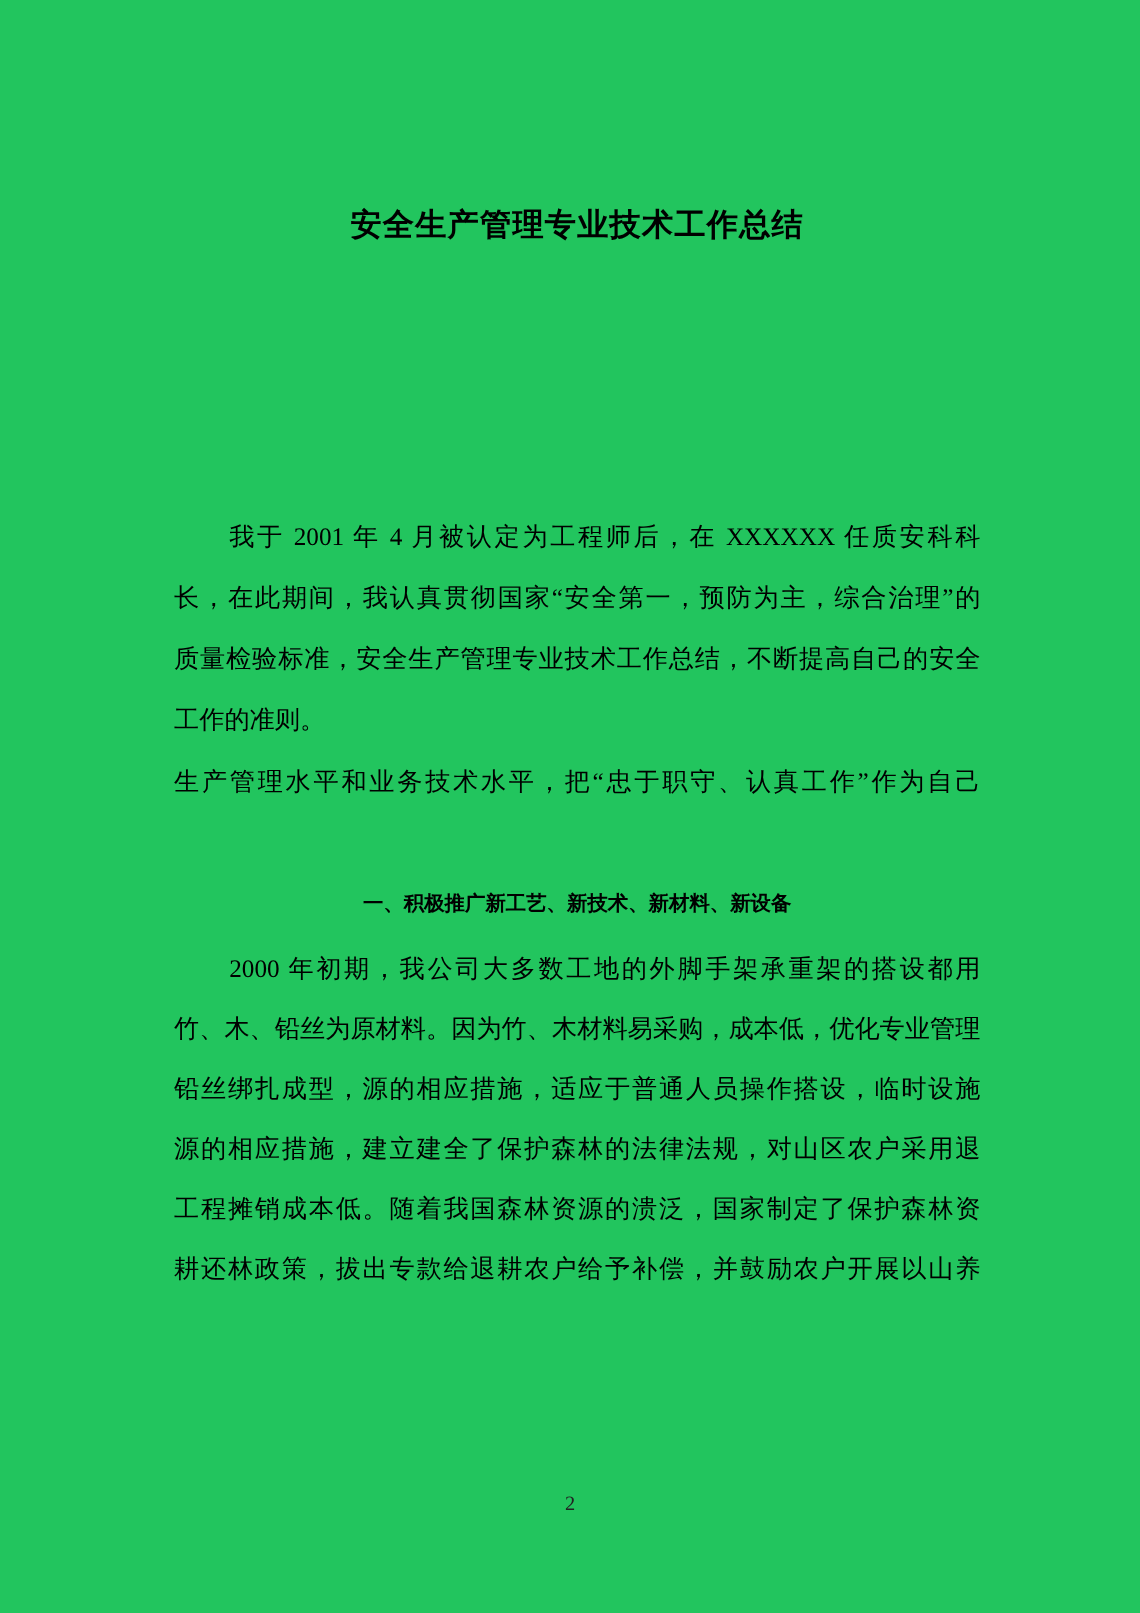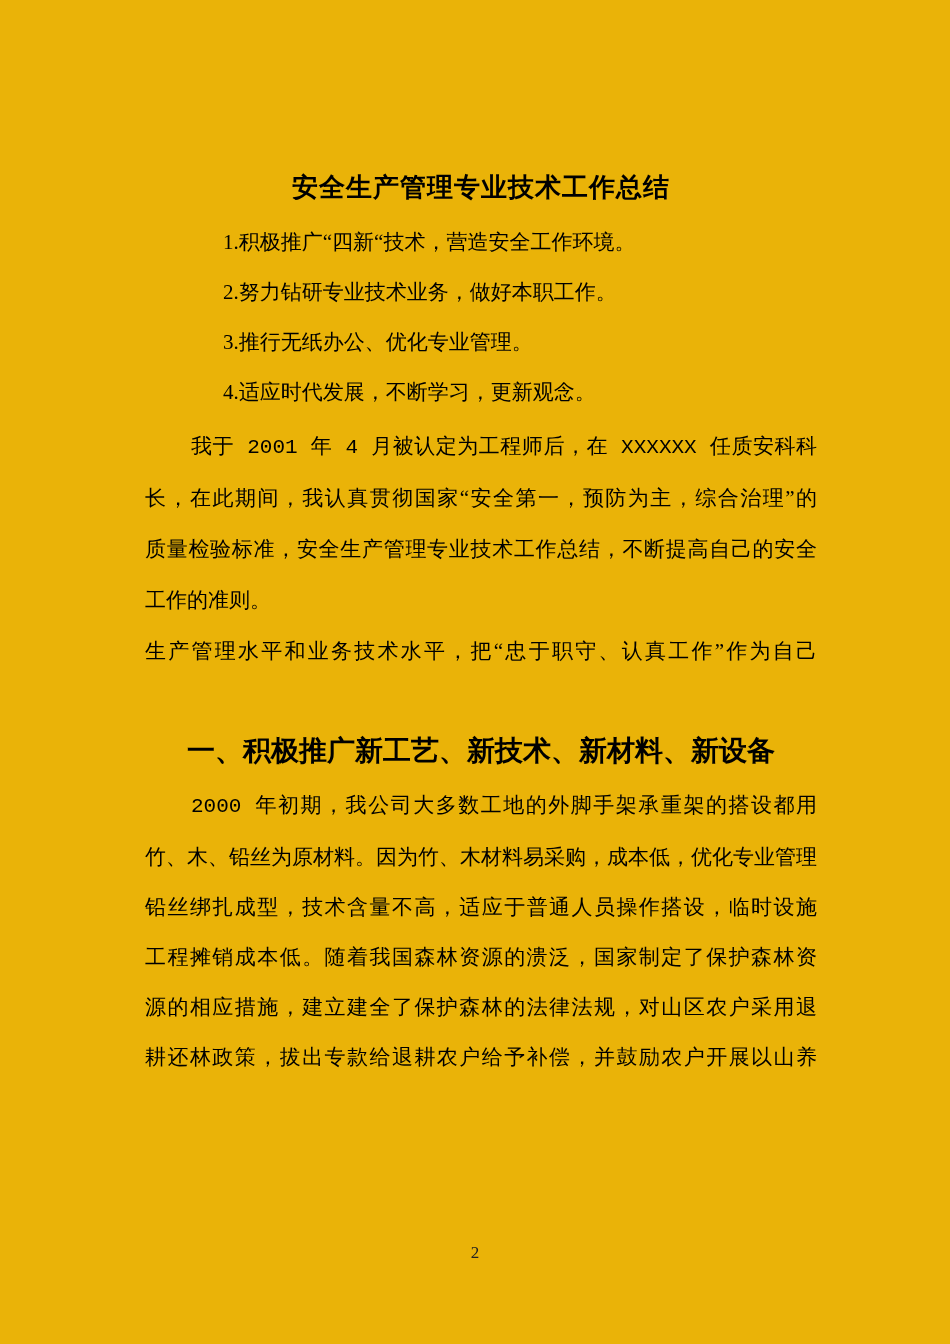--- a/index.html
+++ b/index.html
@@ -11,21 +11,21 @@
     width: 950px;
     height: 1344px;
     position: relative;
     font-family: "Liberation Serif", "DejaVu Serif", serif;
     color: #000000;
     overflow: hidden;
   }
   .page {
     position: absolute;
     inset: 0;
-    background: #eab308;
+    background: #22c55e;
   }
   .doc-title {
     position: absolute;
     top: 172px;
     left: 145px;
     width: 672px;
     text-align: center;
     font-size: 26px;
     font-weight: bold;
     line-height: 32px;
@@ -56,39 +56,37 @@
     overflow: visible;
   }
   .para .line.j {
     white-space: normal;
     text-align: justify;
     text-align-last: justify;
     text-justify: inter-character;
   }
   .para .line.i {
     text-indent: 46px;
-    font-family: Liberation Mono, monospace;
   }
   .para1 { top: 422px; }
   .para1 .line { height: 51px; line-height: 51px; }
   .para2 { top: 782px; }
   .para2 .line { height: 50px; line-height: 50px; }
   .para3 { top: 1135px; }
   .para3 .line { height: 50px; line-height: 50px; }
   .section-heading {
     position: absolute;
     top: 736px;
     left: 145px;
     width: 672px;
     text-align: center;
-    font-size: 28px;
+    font-size: 17px;
     font-weight: bold;
     line-height: 34px;
     white-space: nowrap;
-    font-family: Liberation Mono, monospace;
   }
   .u {
     text-decoration-thickness: 1px;
     text-underline-offset: 4px;
   }
   .page-number {
     position: absolute;
     top: 1241px;
     left: 0;
     width: 950px;
@@ -98,42 +96,36 @@
     color: #222222;
   }
 </style>
 </head>
 <body>
 
 <div class="page">
 
   <div class="doc-title">安全生产管理专业技术工作总结</div>
 
-  <div class="numbered-list">
-      <div class="item">1.积极推广“四新“技术，营造安全工作环境。</div>
-      <div class="item">2.努力钻研专业技术业务，做好本职工作。</div>
-      <div class="item">3.推行无纸办公、优化专业管理。</div>
-      <div class="item">4.适应时代发展，不断学习，更新观念。</div>
-    </div>
 
   <div class="para para1">
       <div class="line j i"><span>我于 2001 年 4 月被认定为工程师后，在 XXXXXX 任质安科科</span></div>
       <div class="line j"><span>长，在此期间，我认真贯彻国家“安全第一，预防为主，综合治理”的</span></div>
       <div class="line j"><span>质量检验标准，安全生产管理专业技术工作总结，不断提高自己的安全</span></div>
       <div class="line"><span>工作的准则。</span></div>
       <div class="line j"><span>生产管理水平和业务技术水平，把“忠于职守、认真工作”作为自己</span></div>
     </div>
 
   <div class="section-heading">一、积极推广新工艺、新技术、新材料、新设备</div>
 
   <div class="para para2">
       <div class="line j i"><span>2000 年初期，我公司大多数工地的外脚手架承重架的搭设都用</span></div>
       <div class="line j"><span>竹、木、</span><span class="u">铅丝</span><span>为原材料。因为竹、木材料易采购，成本低，优化专业管理</span></div>
-      <div class="line j"><span class="u">铅丝</span><span>绑扎成型，技术含量不高，适应于普通人员操作搭设，临时设施</span></div>
+      <div class="line j"><span class="u">铅丝</span><span>绑扎成型，源的相应措施，适应于普通人员操作搭设，临时设施</span></div>
+      <div class="line j"><span>源的相应措施，</span><span class="u">建立建全</span><span>了保护森林的法律法规，对山区农户采用退</span></div>
       <div class="line j"><span>工程摊销成本低。随着我国森林资源的溃泛，国家制定了保护森林资</span></div>
-      <div class="line j"><span>源的相应措施，</span><span class="u">建立建全</span><span>了保护森林的法律法规，对山区农户采用退</span></div>
       <div class="line j"><span>耕还林政策，拔出专款给退耕农户给予补偿，并鼓励农户开展以山养</span></div>
     </div>
 
 
   <div class="page-number">2</div>
 
 </div>
 
 </body></html>

